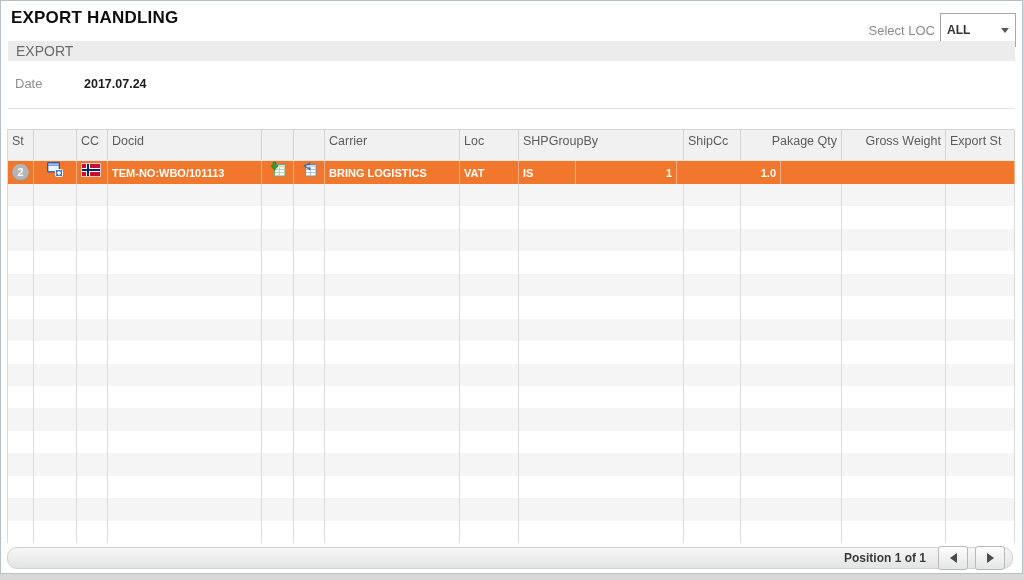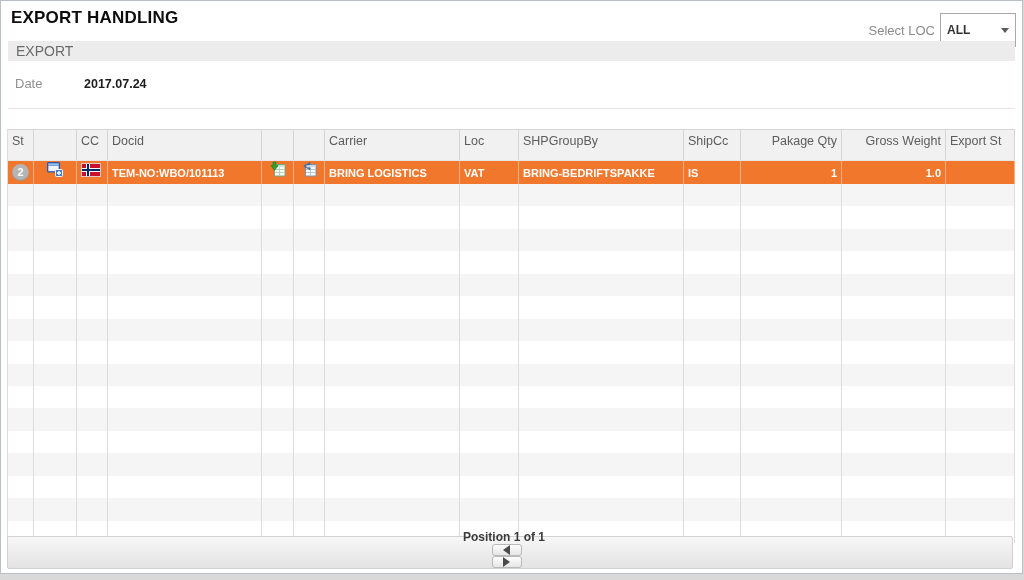--- a/index.html
+++ b/index.html
@@ -59,24 +59,24 @@
   .stripe-row.gray{background:#f5f5f5;}
   .badge{
     width:17px;height:17px;border-radius:50%;background:#b5b5b5;
     color:#fff;font-size:11px;font-weight:700;line-height:17px;text-align:center;
     box-shadow:inset 0 -1px 1px rgba(0,0,0,.18);
     margin:0 auto;
   }
   .icon-center{justify-content:center;}
   
   .pager{
-    position:absolute;left:6px;right:9px;bottom:4px;height:33px;
+    position:absolute;left:6px;right:9px;bottom:4px;height:22px;
     background:linear-gradient(#f7f7f7,#e3e3e3);
-    border:1px solid #d2d2d2;border-radius:2px;box-sizing:border-box;
-    display:flex;align-items:center;justify-content:flex-end;flex-direction:column;
+    border:1px solid #d2d2d2;border-radius:10px;box-sizing:border-box;
+    display:flex;align-items:center;justify-content:flex-end;
   }
   .pos-text{font-size:12px;font-weight:700;color:#3b3b3b;margin-right:12px;}
   .pg-btn{
     width:28px;height:22px;margin-right:7px;
     background:linear-gradient(#fdfdfd,#e6e6e6);
     border:1px solid #b9b9b9;border-radius:3px;
     display:flex;align-items:center;justify-content:center;cursor:pointer;
   }
   .arr-left{width:0;height:0;border-top:5px solid transparent;border-bottom:5px solid transparent;border-right:7px solid #4c4c4c;}
   .arr-right{width:0;height:0;border-top:5px solid transparent;border-bottom:5px solid transparent;border-left:7px solid #4c4c4c;}
@@ -161,21 +161,20 @@
           <svg width="16" height="16" viewBox="0 0 16 16">
             <rect x="4.5" y="3.5" width="10.5" height="11.5" fill="#fdfdfd" stroke="#7a91a8"></rect>
             <rect x="5" y="4" width="9.5" height="2.2" fill="#cdd9e6"></rect>
             <path d="M5 8.5h9.5M5 11.5h9.5M9.5 6.5v8.5" stroke="#b3c4d6" stroke-width="1"></path>
             <path d="M9 1.5v2.2h-4v3h4v2.2L2.8 5z" fill="#4f81bd" stroke="#2d5e94" stroke-width="0.6"></path>
           </svg>
         </span>
       </div>
       <div class="c c6">BRING LOGISTICS</div>
       <div class="c c7">VAT</div>
-      <div class="c c8">BRING-BEDRIFTSPAKKE</div>
       <div class="c c9">IS</div>
       <div class="c c10">1</div>
       <div class="c c11">1.0</div>
       <div class="c c12"></div>
     </div>
 
     <div>
         <div class="tr stripe-row gray">
           <div class="c c0"></div>
           <div class="c c1"></div>

